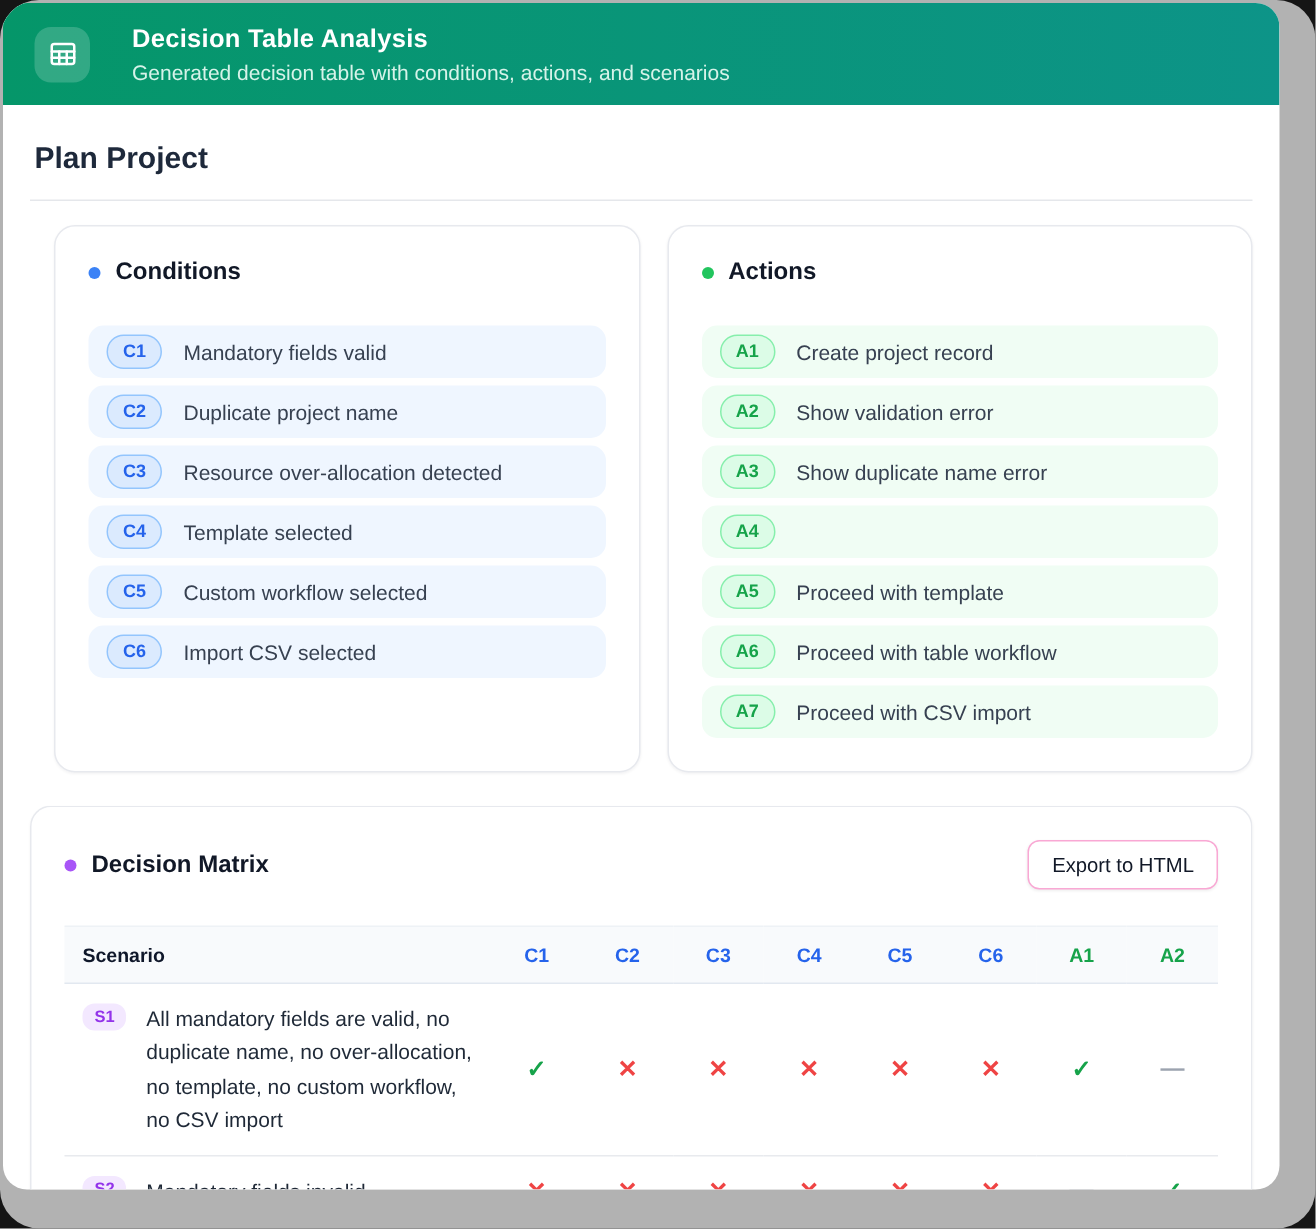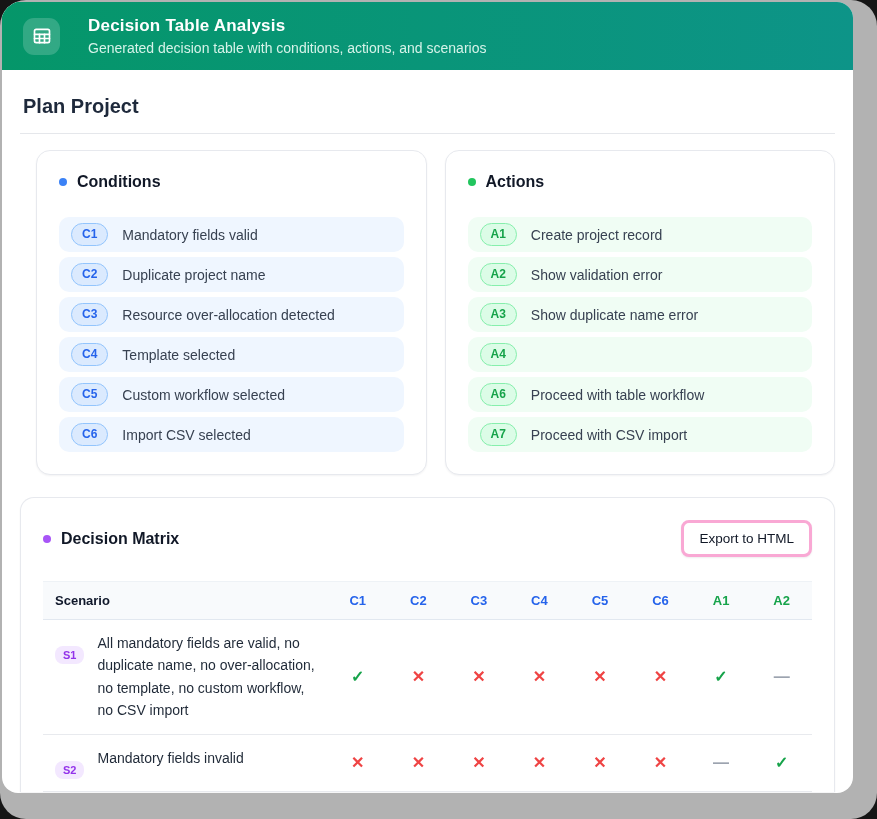--- a/index.html
+++ b/index.html
@@ -40,33 +40,33 @@
   .item{display:flex;align-items:center;gap:14px;border-radius:10px;padding:6px 12px;}
   .item.cond{background:#eff6ff;}
   .item.act{background:#f0fdf4;}
   .pill{font-size:12px;font-weight:700;border-radius:999px;padding:2px 10px;line-height:17px;flex:0 0 auto;}
   .pill.cond{background:#dbeafe;border:1px solid #93c5fd;color:#2563eb;}
   .pill.act{background:#dcfce7;border:1px solid #86efac;color:#16a34a;}
   .item-label{font-size:14px;color:#374151;line-height:22px;}
   
   .matrix{margin-top:22px;border-bottom:none;border-radius:14px 14px 0 0;padding-bottom:0;}
   .matrix-head{display:flex;align-items:center;justify-content:space-between;}
-  .export-btn{background:#fff;border:3px solid #f9a8d4;border-radius:8px;padding:8px 15px;
+  .export-btn{background:#fff;border:1px solid #f9a8d4;border-radius:8px;padding:8px 15px;
     font-size:13.5px;color:#111827;font-weight:500;font-family:inherit;cursor:pointer;
     box-shadow:0 1px 2px rgba(0,0,0,.07);}
   table{width:100%;border-collapse:collapse;margin-top:24px;}
   thead tr{background:#f8fafc;}
   th{font-size:13px;font-weight:700;padding:11px 12px;border-bottom:1px solid #e2e8f0;border-top:1px solid #eef2f6;}
   th.scenario{text-align:left;color:#0f172a;width:37%;}
   th.cond{color:#2563eb;text-align:center;}
   th.act{color:#16a34a;text-align:center;}
   td{border-bottom:1px solid #e8eaee;padding:12px;vertical-align:middle;}
   .scenario-wrap{display:flex;gap:13px;align-items:flex-start;}
   .s-pill{background:#f3e8ff;color:#9333ea;font-size:11px;font-weight:700;border-radius:8px;
-    padding:3px 8px;flex:0 0 auto;margin-top:14px;}
+    padding:3px 8px;flex:0 0 auto;margin-top:1px;}
   .s-text{font-size:14px;color:#1f2937;line-height:1.6;max-width:238px;}
   td.mark{text-align:center;font-size:16px;font-weight:600;}
   td.mark.yes{color:var(--yes,#16a34a);}
   td.mark.no{color:var(--no,#ef4444);}
   td.mark.na{color:var(--na,#9ca3af);font-weight:700;}
 </style>
 </head>
 <body>
 
 <div class="frame">
@@ -139,20 +139,24 @@
               <div class="item act">
                 <span class="pill act">A2</span>
                 <span class="item-label">Show validation error</span>
               </div>
               <div class="item act">
                 <span class="pill act">A3</span>
                 <span class="item-label">Show duplicate name error</span>
               </div>
               <div class="item act">
                 <span class="pill act">A4</span>
+              </div>
+              <div class="item act">
+                <span class="pill act">A5</span>
+                <span class="item-label">Proceed with template</span>
               </div>
               <div class="item act">
                 <span class="pill act">A6</span>
                 <span class="item-label">Proceed with table workflow</span>
               </div>
               <div class="item act">
                 <span class="pill act">A7</span>
                 <span class="item-label">Proceed with CSV import</span>
               </div>
             </div>

